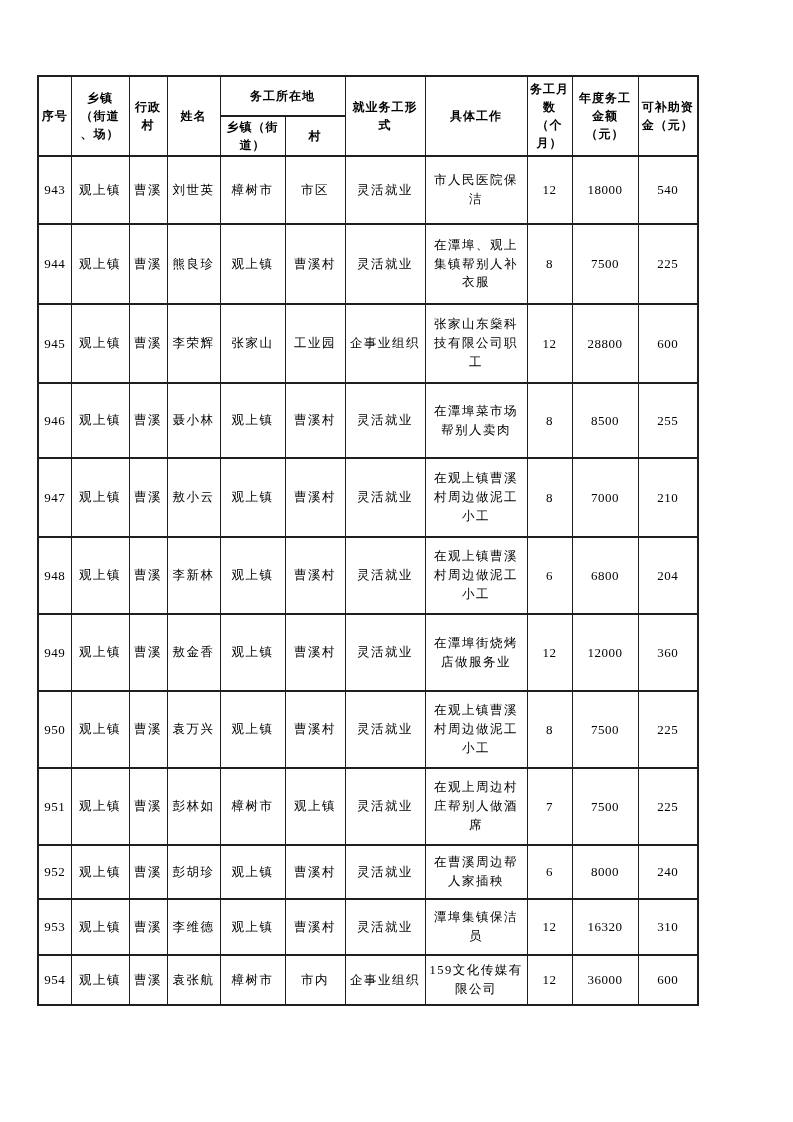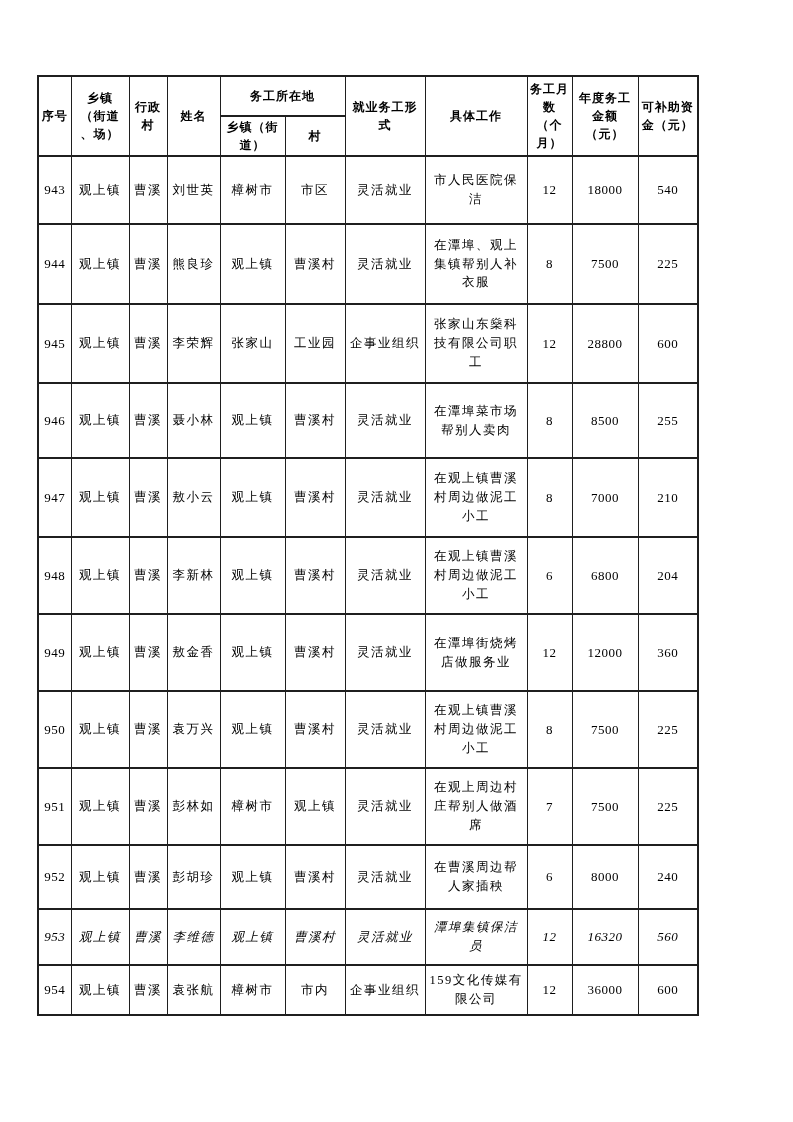--- a/index.html
+++ b/index.html
@@ -214,45 +214,45 @@
           <td class="c2">曹溪</td>
           <td class="c3">彭林如</td>
           <td class="c4">樟树市</td>
           <td class="c5">观上镇</td>
           <td class="c6">灵活就业</td>
           <td class="c7">在观上周边村庄帮别人做酒席</td>
           <td class="c8">7</td>
           <td class="c9">7500</td>
           <td class="c10">225</td>
         </tr>
-        <tr style="height: 64px;">
+        <tr style="height: 54px;">
           <td class="c0">952</td>
           <td class="c1">观上镇</td>
           <td class="c2">曹溪</td>
           <td class="c3">彭胡珍</td>
           <td class="c4">观上镇</td>
           <td class="c5">曹溪村</td>
           <td class="c6">灵活就业</td>
           <td class="c7">在曹溪周边帮人家插秧</td>
           <td class="c8">6</td>
           <td class="c9">8000</td>
           <td class="c10">240</td>
         </tr>
-        <tr style="height: 56px; font-style: italic;">
+        <tr style="height: 56px;">
           <td class="c0">953</td>
           <td class="c1">观上镇</td>
           <td class="c2">曹溪</td>
           <td class="c3">李维德</td>
           <td class="c4">观上镇</td>
           <td class="c5">曹溪村</td>
           <td class="c6">灵活就业</td>
           <td class="c7">潭埠集镇保洁员</td>
           <td class="c8">12</td>
           <td class="c9">16320</td>
-          <td class="c10">560</td>
+          <td class="c10">310</td>
         </tr>
         <tr style="height: 50px;">
           <td class="c0">954</td>
           <td class="c1">观上镇</td>
           <td class="c2">曹溪</td>
           <td class="c3">袁张航</td>
           <td class="c4">樟树市</td>
           <td class="c5">市内</td>
           <td class="c6">企事业组织</td>
           <td class="c7">159文化传媒有限公司</td>

